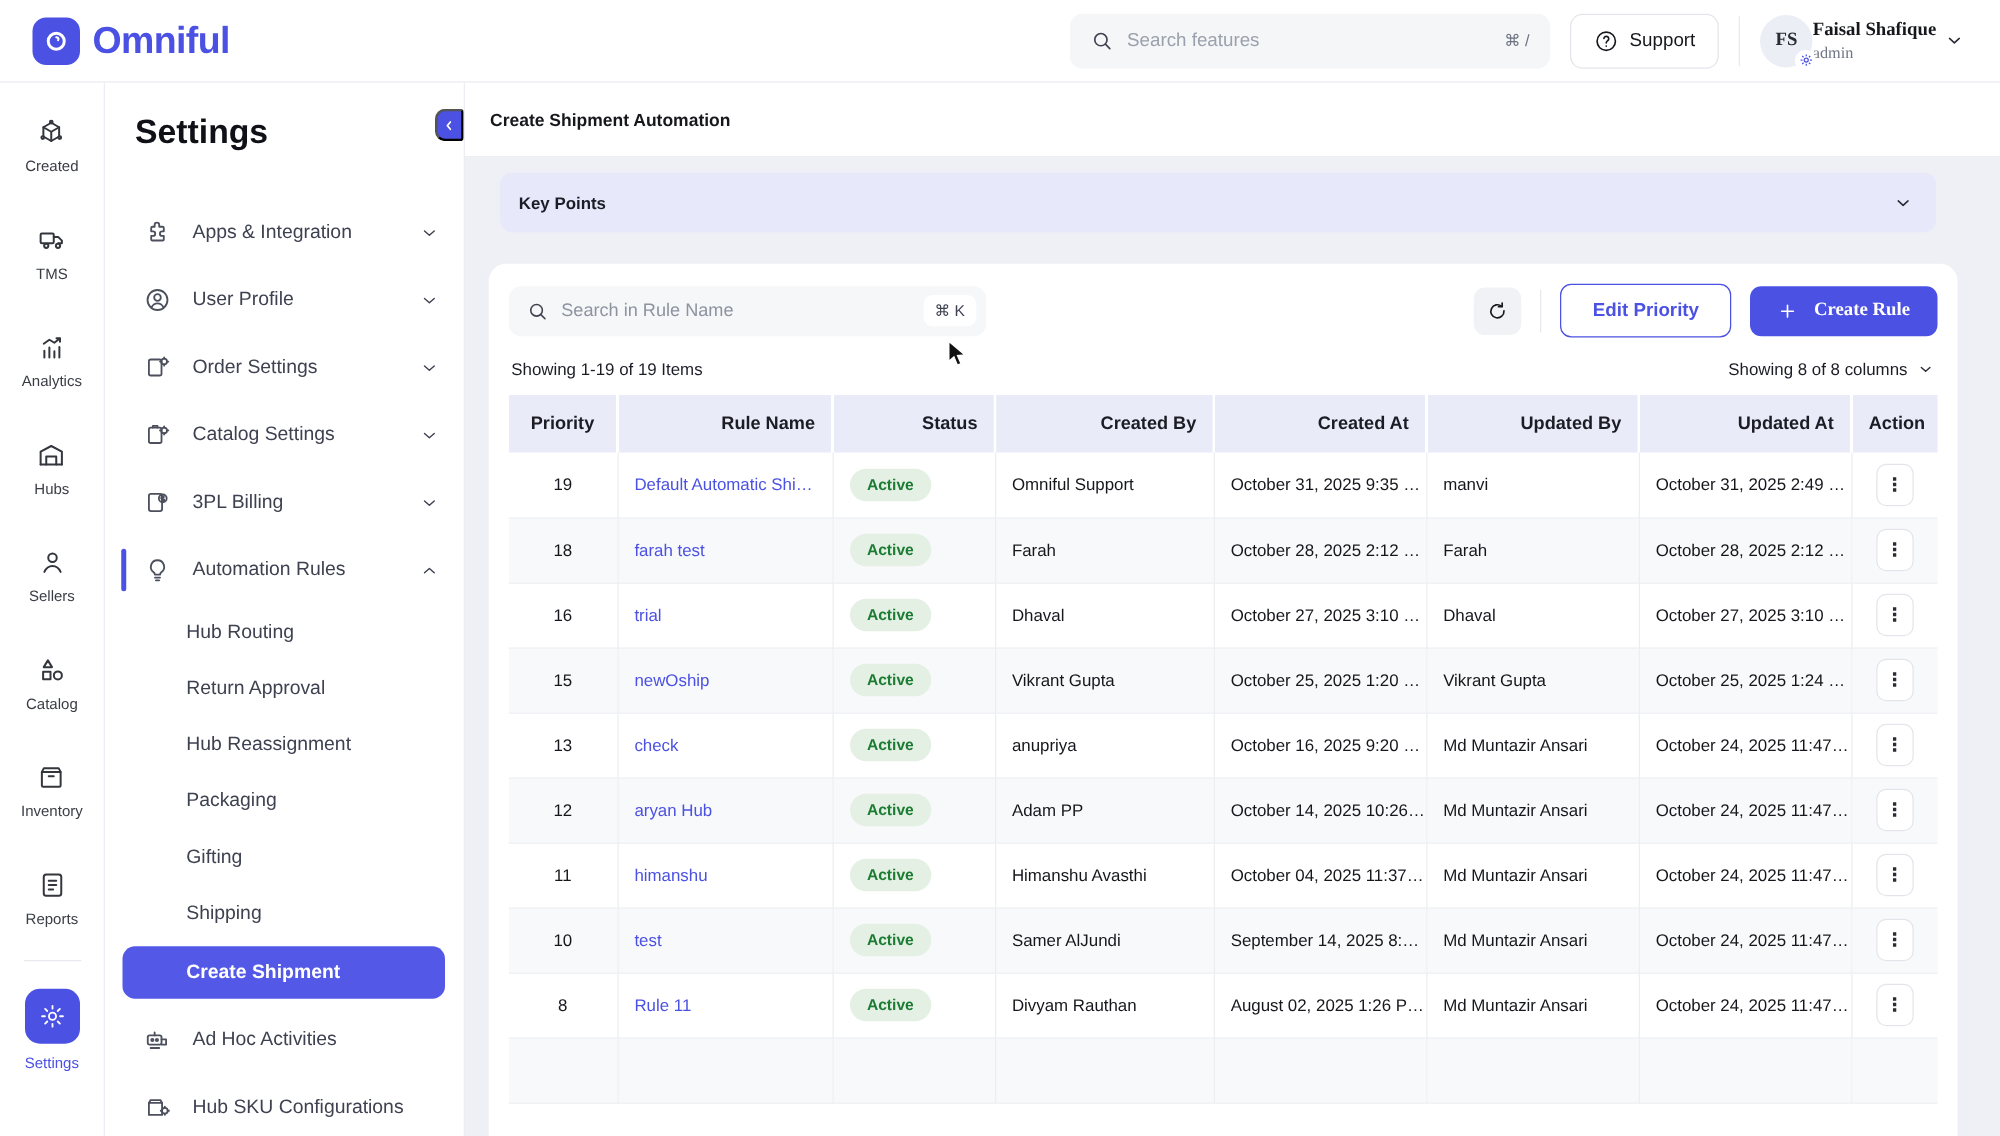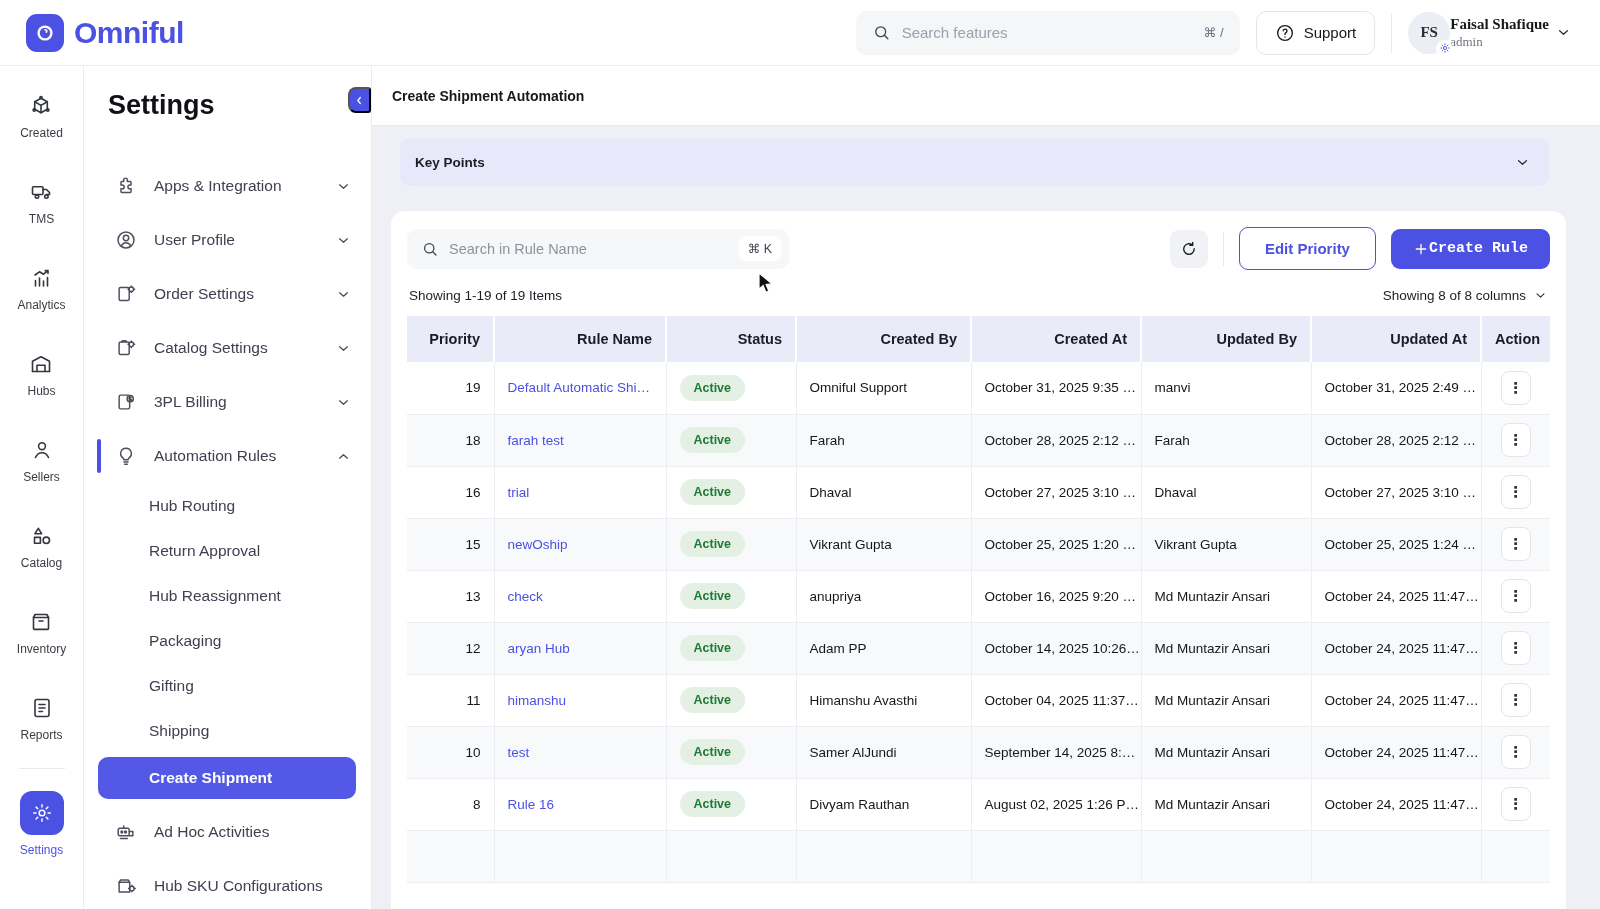--- a/index.html
+++ b/index.html
@@ -73,34 +73,34 @@
   .rule-search { width:382px; height:40px; background:#f6f7f9; border-radius:10px; display:flex; align-items:center; gap:10px; padding:0 8px 0 14px; }
   .rule-search svg { width:18px; height:18px; color:#3f4250; }
   .rule-search input { flex:1; border:none; outline:none; background:transparent; font-family:inherit; font-size:14.5px; color:#3f4250; min-width:0; }
   .rule-search input::placeholder { color:#8d93a0; }
   .kbd { background:#fff; border-radius:7px; padding:5px 9px; font-size:12.5px; color:#3e4150; white-space:nowrap; }
   .toolbar-right { margin-left:auto; display:flex; align-items:center; gap:15px; }
   .refresh-btn { width:38px; height:38px; background:#f1f2f5; border:none; border-radius:9px; display:flex; align-items:center; justify-content:center; color:#17181c; cursor:pointer; }
   .refresh-btn svg { width:18px; height:18px; stroke-width:1.8; }
   .tb-divider { width:1px; height:34px; background:#e8e9ee; }
   .btn-outline { height:43px; padding:0 25px; border:1px solid #4b51e2; color:#4b51e2; background:#fff; border-radius:9px; font-size:15px; font-weight:600; font-family:inherit; display:flex; align-items:center; cursor:pointer;justify-content:flex-end; }
-  .btn-primary { height:40px; padding:0 22px; background:#4b51e2; color:#fff; border:none; border-radius:9px; font-size:15px; font-weight:600; font-family:Liberation Mono, monospace; display:flex; align-items:center; gap:0; cursor:pointer; }
+  .btn-primary { height:40px; padding:0 22px; background:#4b51e2; color:#fff; border:none; border-radius:9px; font-size:15px; font-weight:600; font-family:Liberation Serif, serif; display:flex; align-items:center; gap:13px; cursor:pointer; }
   .btn-primary svg { width:16px; height:16px; stroke-width:2; }
 
   .summary-row { display:flex; align-items:center; justify-content:space-between; margin-top:18px; font-size:13.5px; color:#1c1d26; padding:0 2px; }
   .columns-summary { display:flex; align-items:center; gap:7px; cursor:pointer; }
   .columns-summary svg { width:15px; height:15px; color:#2a2c33; }
 
   table { border-collapse:collapse; width:100%; margin-top:13px; table-layout:fixed; }
   thead th { background:#e9ebf9; height:46px; font-size:14.5px; font-weight:600; color:#1b1c24; text-align:right; padding:0 13px; border-right:2px solid #fff; white-space:nowrap; overflow:hidden; }
   thead th:last-child { border-right:none; }
   tbody td { height:52px; font-size:13.5px; color:#16171c; padding:0 13px; border-bottom:1px solid #eceef2; border-right:1px solid #eceef2; white-space:nowrap; overflow:hidden; background:transparent; }
   tbody td:last-child { border-right:none; }
   tbody tr:nth-child(even) { background:#f8f9fb; }
-  td.c-center, th.c-center { text-align:right; }
+  td.c-center, th.c-center { text-align:center; }
   .rule-link { color:#4b51e2; text-decoration:none; cursor:pointer; }
   .badge { display:inline-block; background:#e4f0e4; color:#1d7c34; font-size:12.5px; font-weight:700; padding:6px 14px; border-radius:14px; }
   .action-btn { width:30px; height:34px; border:1px solid #e4e5eb; border-radius:8px; background:#fff; color:#2a2c33; font-size:15px; font-weight:700; display:flex; align-items:center; justify-content:center; margin:0 auto; cursor:pointer; font-family:"DejaVu Sans", sans-serif; }
 
   .cursor { position:absolute; left:758px; top:272px; z-index:50; pointer-events:none; }
 </style>
 </head>
 <body>
 
 <header class="topbar">
@@ -542,21 +542,21 @@
                 <td>Samer AlJundi</td>
                 <td>September 14, 2025 8:…</td>
                 <td>Md Muntazir Ansari</td>
                 <td>October 24, 2025 11:47…</td>
                 <td>
                   <button class="action-btn">⋮</button>
                 </td>
               </tr>
               <tr>
                 <td class="c-center">8</td>
-                <td><a class="rule-link">Rule 16</a></td>
+                <td><a class="rule-link">Rule 11</a></td>
                 <td><span class="badge">Active</span></td>
                 <td>Divyam Rauthan</td>
                 <td>August 02, 2025 1:26 P…</td>
                 <td>Md Muntazir Ansari</td>
                 <td>October 24, 2025 11:47…</td>
                 <td>
                   <button class="action-btn">⋮</button>
                 </td>
               </tr>
               <tr>

